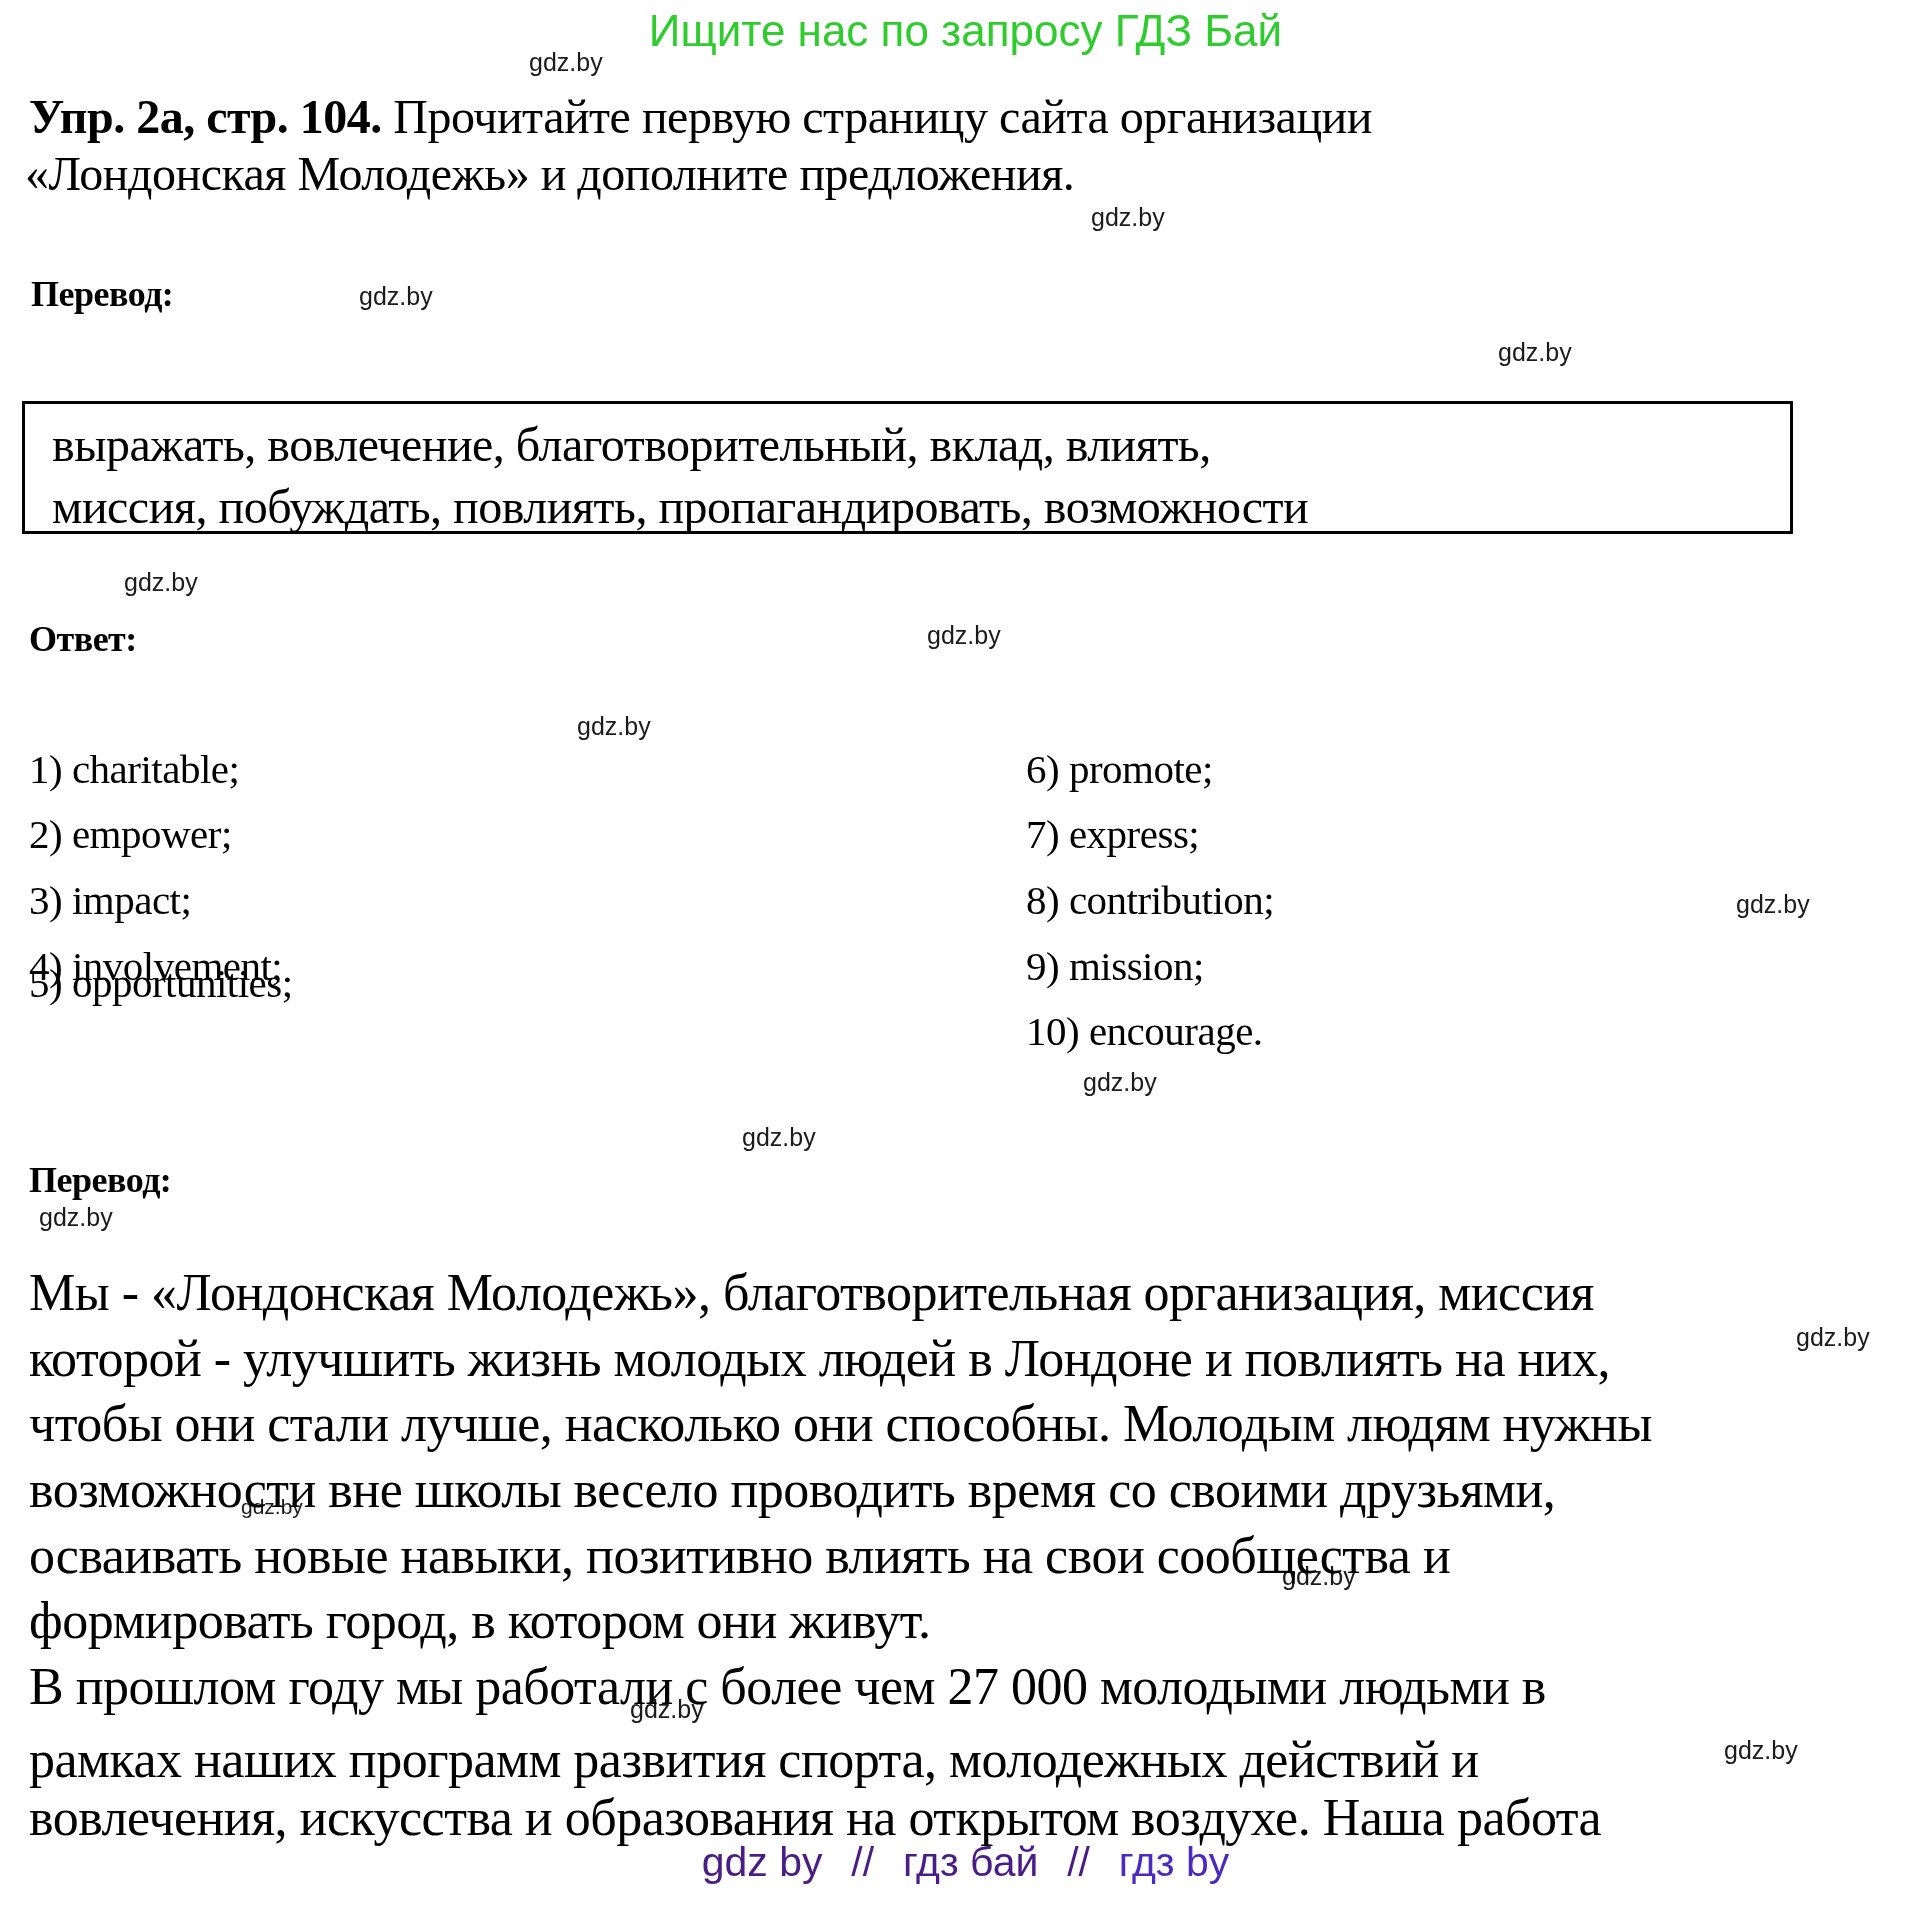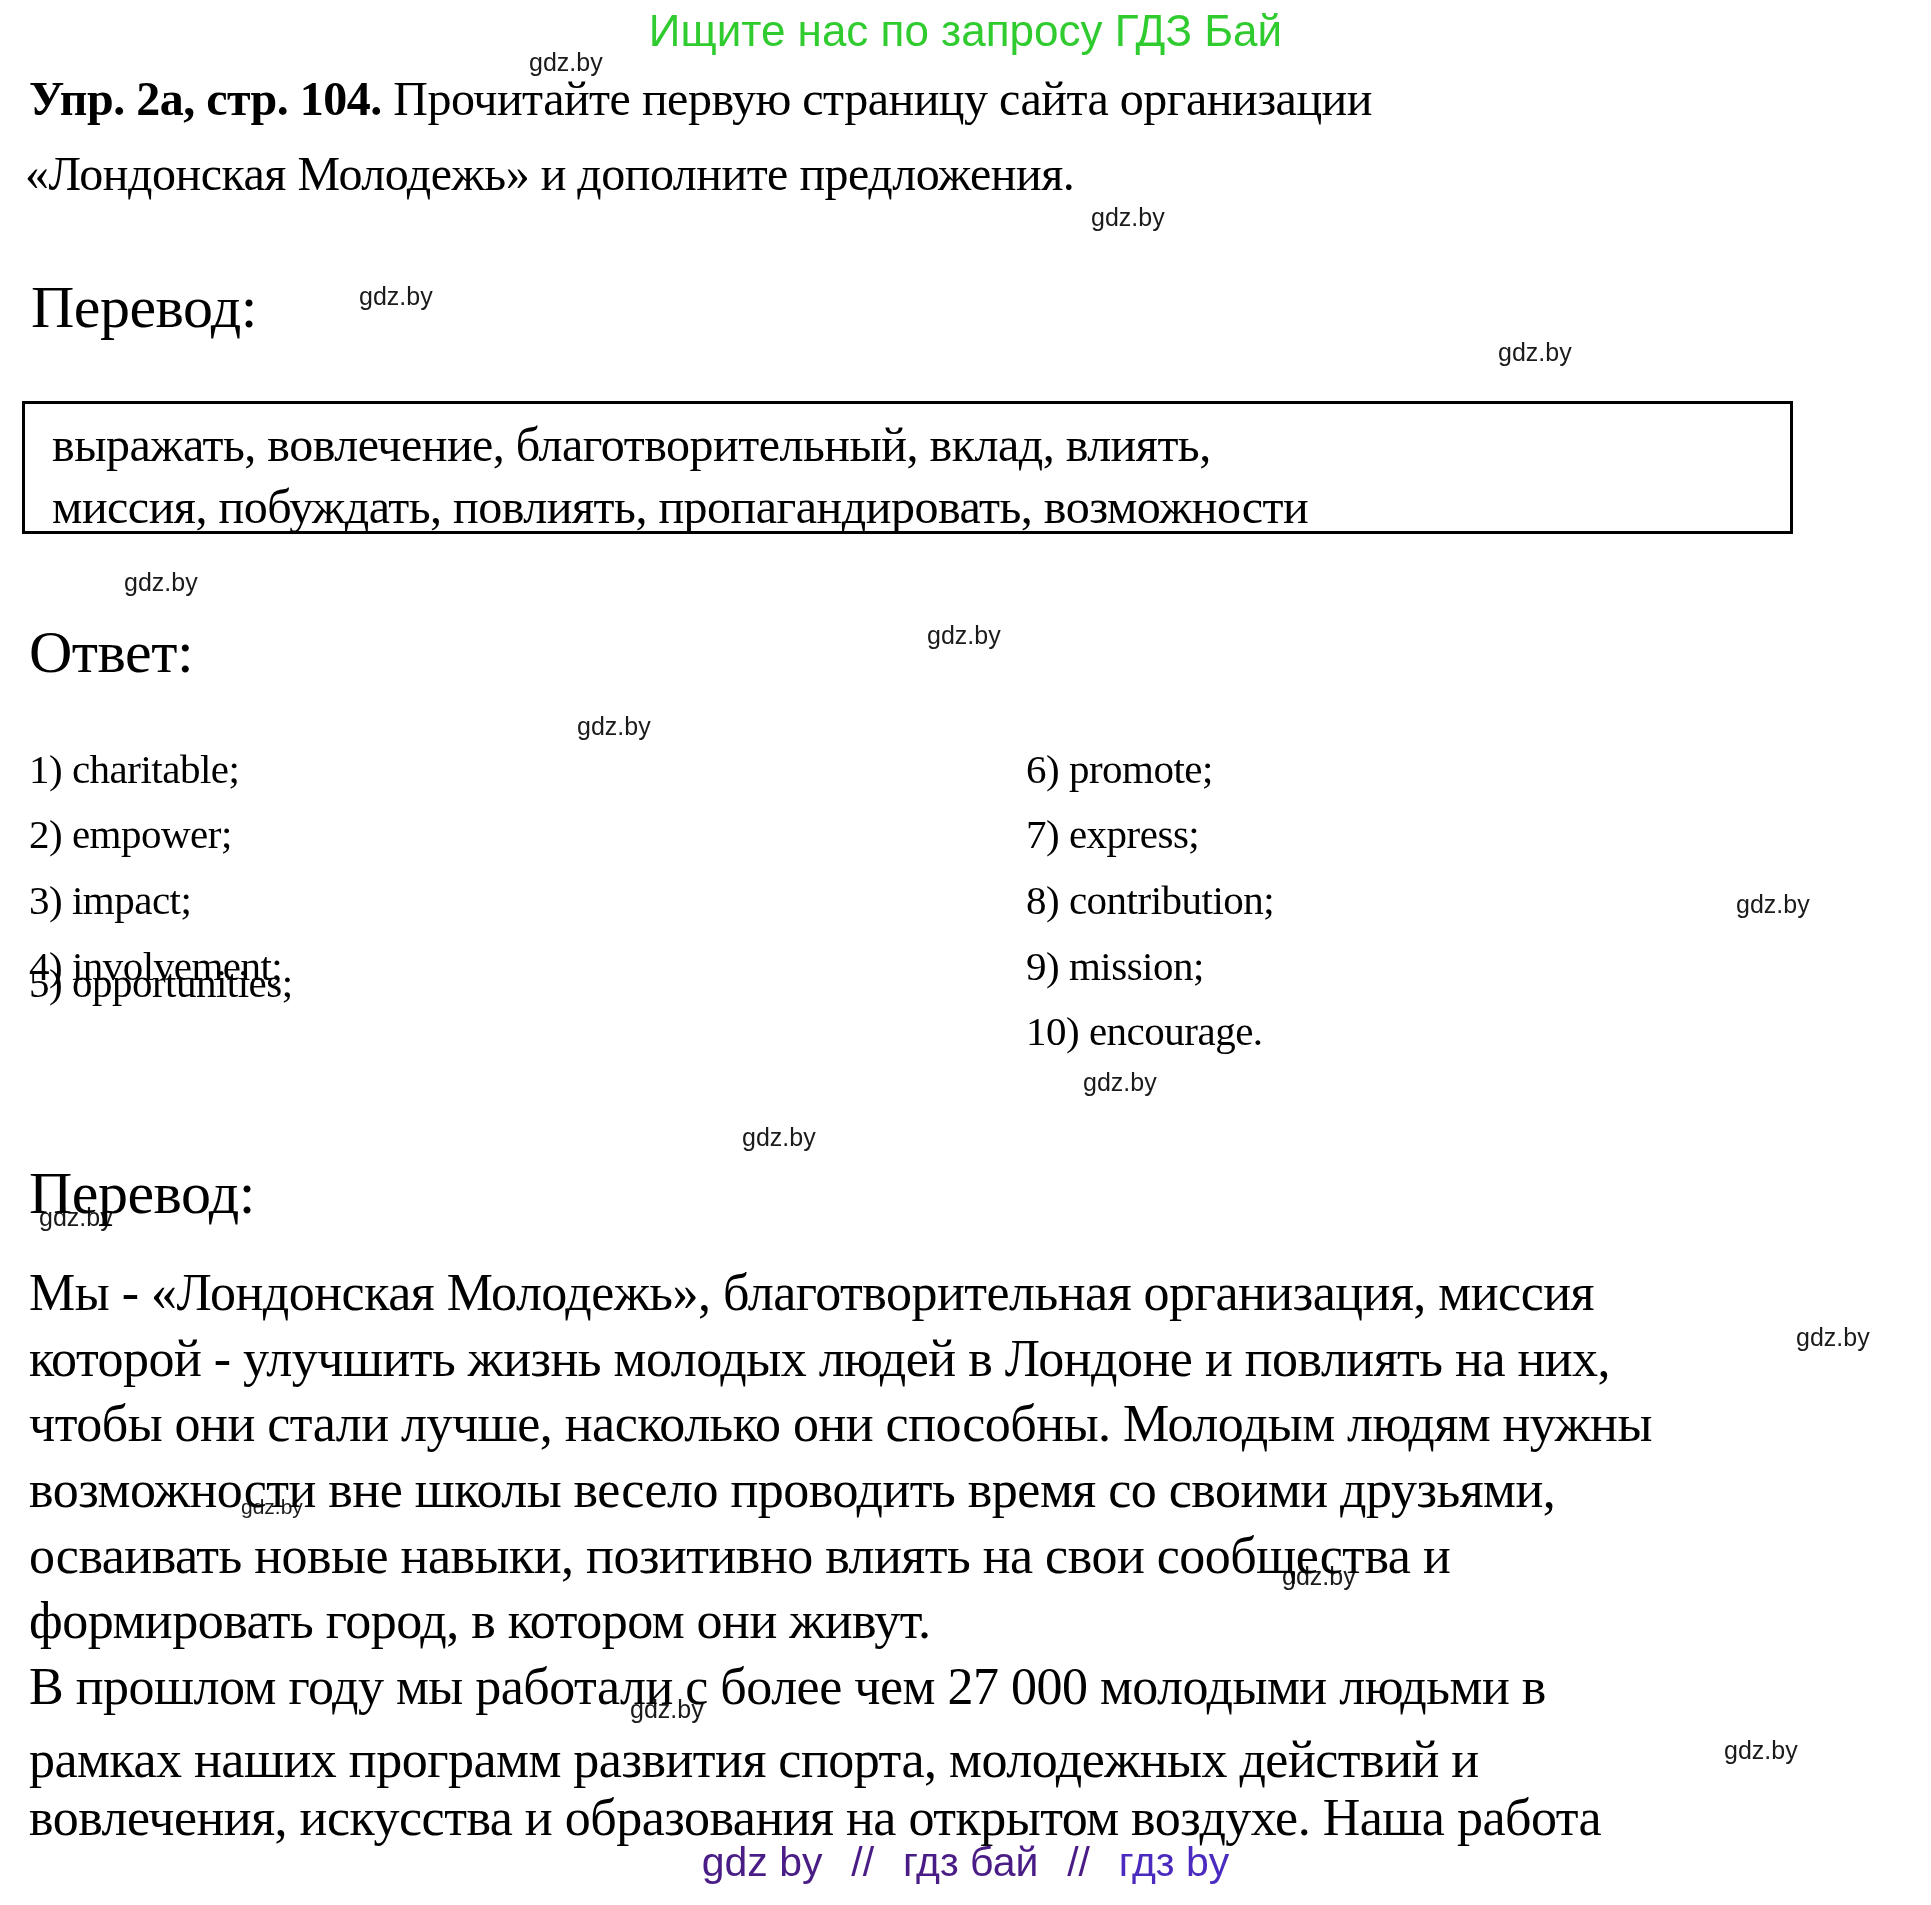--- a/index.html
+++ b/index.html
@@ -9,21 +9,21 @@
     overflow:hidden;
   }
   .abs{position:absolute;white-space:nowrap;}
   .serif{font-family:"Liberation Serif","DejaVu Serif",serif;letter-spacing:-0.5px;}
   .sans{font-family:"Liberation Sans","DejaVu Sans",sans-serif;}
   .banner{top:5.8px;left:0;width:1931px;text-align:center;font-size:44px;color:#2fcb2f;}
   .wm{font-size:25px;color:#1b1b1b;font-family:"Liberation Sans","DejaVu Sans",sans-serif;letter-spacing:0;}
   .wm-small{font-size:21px;}
   .heading-line{font-size:48px;line-height:58px;}
   .bold{font-weight:bold;}
-  .section-heading{font-size:60px;font-weight:normal;}
+  .section-heading{font-size:36px;font-weight:bold;}
   .vocab-box{
     left:22px;top:401px;width:1771px;height:133px;box-sizing:border-box;
     border:3.9px solid #000;background:#fff;
   }
   .vocab-line{white-space:nowrap;font-size:48px;line-height:62px;letter-spacing:-0.5px;padding-left:27px;}
   .vocab-line.first{padding-top:9.7px;}
   .answer-item{font-size:41px;line-height:60px;}
   .para-line{font-size:52px;line-height:60px;}
   .footer{top:1839px;left:0;width:1931px;text-align:center;font-size:41px;}
   .footer .seg{color:#4a1d86;}
@@ -45,21 +45,21 @@
 <span class="abs wm" style="left:1736px;top:890px;">gdz.by</span>
 <span class="abs wm" style="left:1083px;top:1068px;">gdz.by</span>
 <span class="abs wm" style="left:742px;top:1123px;">gdz.by</span>
 <span class="abs wm" style="left:39px;top:1203px;">gdz.by</span>
 <span class="abs wm" style="left:1796px;top:1323px;">gdz.by</span>
 <span class="abs wm wm-small" style="left:241px;top:1495px;">gdz.by</span>
 <span class="abs wm" style="left:1282px;top:1562px;">gdz.by</span>
 <span class="abs wm" style="left:630px;top:1695px;">gdz.by</span>
 <span class="abs wm" style="left:1724px;top:1736px;">gdz.by</span>
 
-<div class="abs serif heading-line" style="left:29px;top:70px;font-family:Liberation Serif, serif;">
+<div class="abs serif heading-line" style="left:29px;top:88px;font-family:Liberation Serif, serif;">
   <span class="bold">Упр. 2а, стр. 104.</span>
   <span>Прочитайте первую страницу сайта организации</span>
 </div>
 <div class="abs serif heading-line" style="left:25px;top:145px;">
   <span>«Лондонская Молодежь» и дополните предложения.</span>
 </div>
 
 <div class="abs serif section-heading" style="left:31px;top:273px;">Перевод:</div>
 
 <div class="abs vocab-box">

